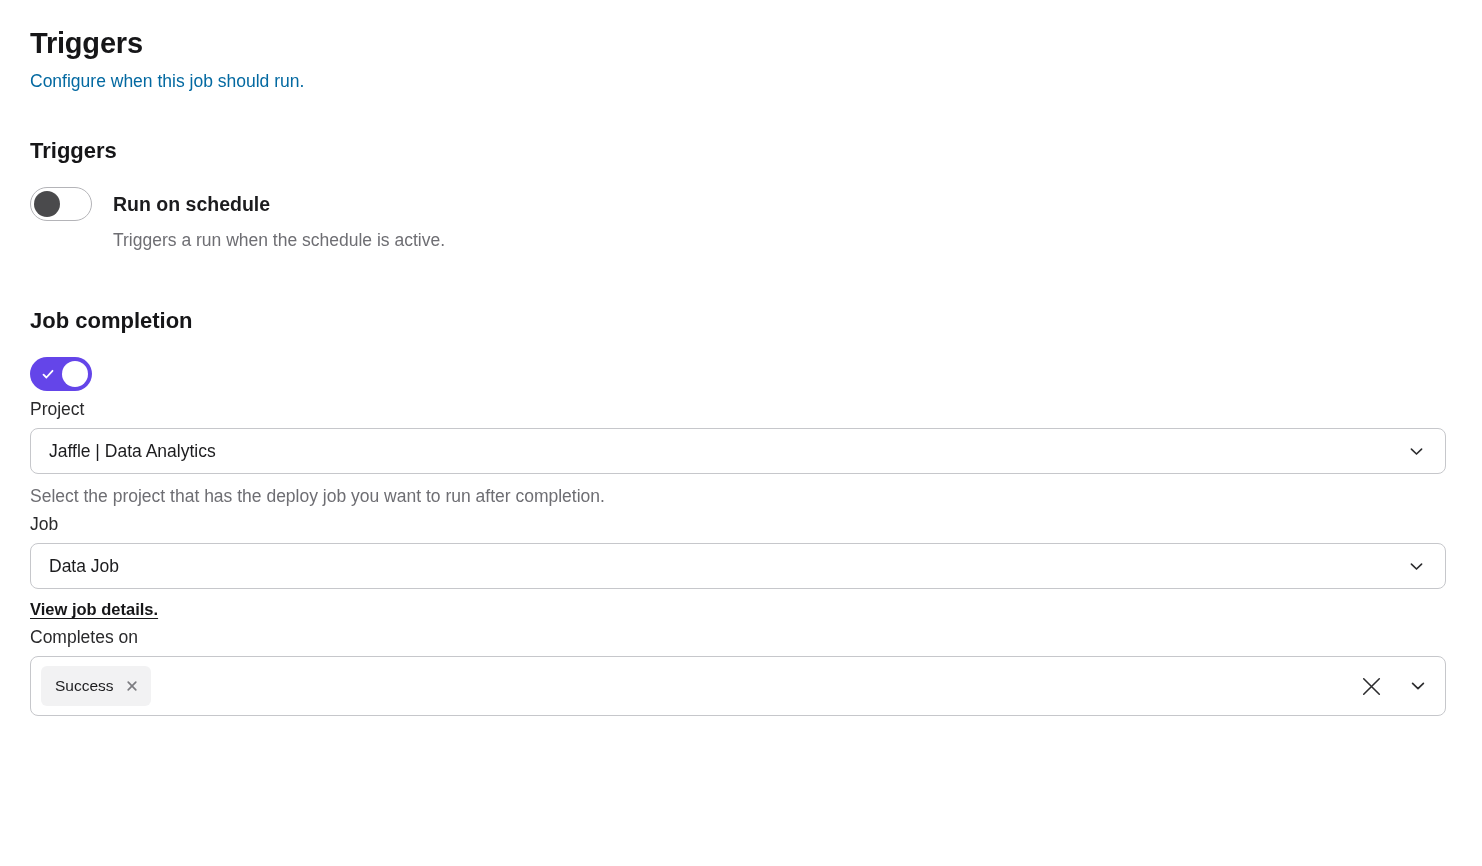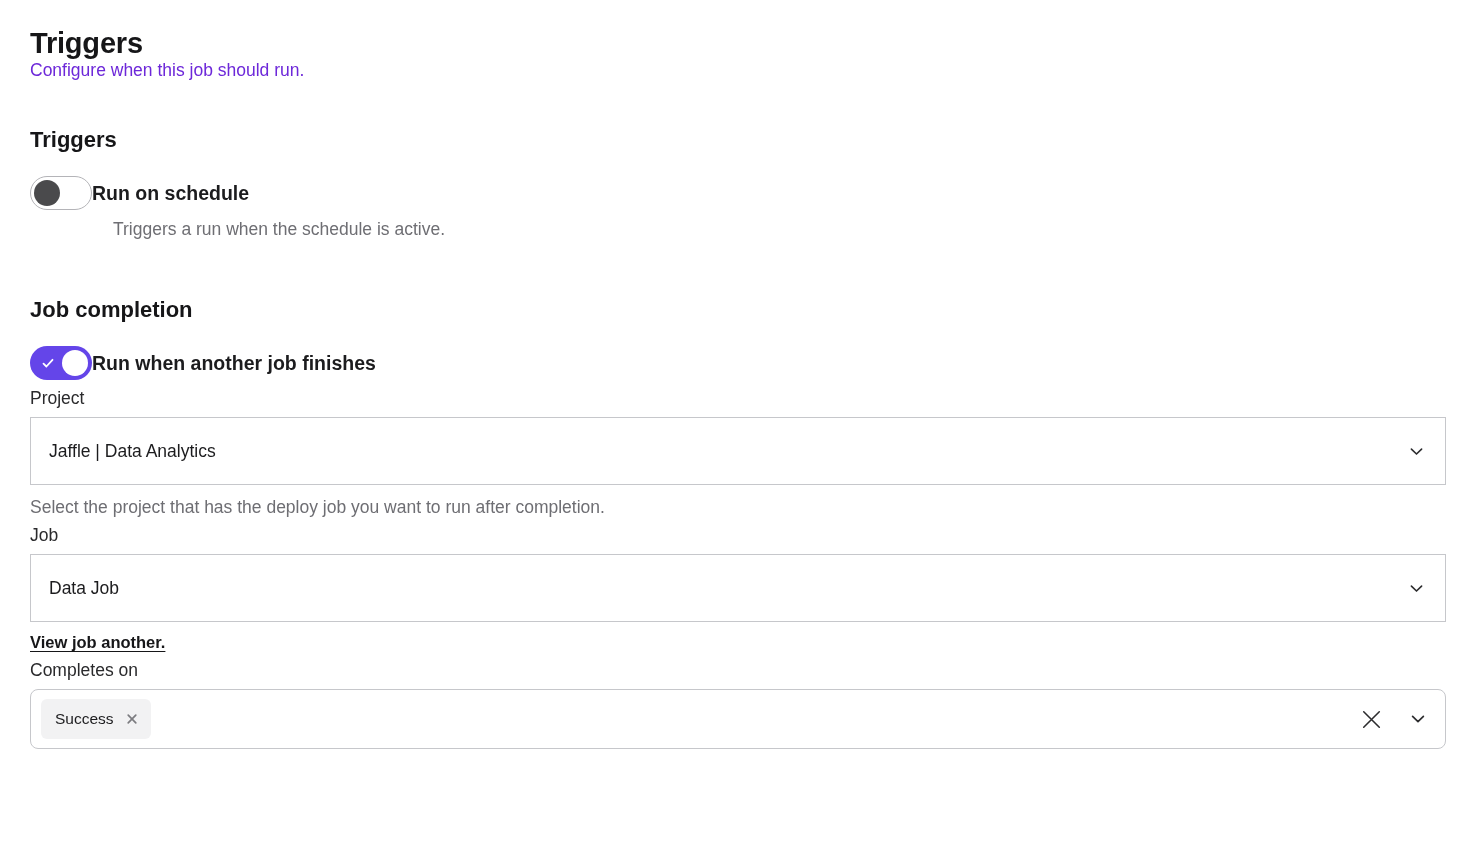--- a/index.html
+++ b/index.html
@@ -15,37 +15,39 @@
   .content { padding: 26px 36px 0 30px; }
 
   .page-title {
     font-size: 29px;
     line-height: 34px;
     font-weight: 600;
     letter-spacing: -0.2px;
     color: #161618;
   }
   .page-subtitle {
-    font-size: 17.5px;
-    line-height: 20px;
-    color: #6d28d9;
+    margin-top: 11px;
+    font-size: 17.5px;
+    line-height: 20px;
+    color: #0369a1;
   }
   .section-heading {
     margin-top: 47px;
     font-size: 22px;
     line-height: 26px;
     font-weight: 600;
     color: #161618;
   }
   .section-heading.second { margin-top: 58px; }
 
   .toggle-row {
     margin-top: 23px;
     display: flex;
     align-items: center;
+    gap: 21px;
     height: 34px;
   }
   .toggle-label {
     font-size: 19.5px;
     font-weight: 600;
     color: #1c1c1e;
   }
   .toggle-desc {
     margin: 9px 0 0 83px;
     font-size: 17.5px;
@@ -90,23 +92,23 @@
   .field-label {
     margin-top: 8px;
     font-size: 17.5px;
     line-height: 20px;
     font-weight: 500;
     color: #2a2a2c;
   }
   .select-box {
     margin-top: 9px;
     width: 100%;
-    height: 68px;
+    height: 46px;
     border: 1px solid #c6c7cb;
-    border-radius: 0;
+    border-radius: 8px;
     background: #ffffff;
     display: flex;
     align-items: center;
     padding: 0 20px 0 18px;
     cursor: pointer;
   }
   .select-value {
     font-size: 17.5px;
     font-weight: 500;
     color: #1c1c1e;
@@ -188,21 +190,20 @@
 
   <div class="toggle-row">
     <div class="toggle on">
       <span class="check-icon">
         <svg width="16" height="16" viewBox="0 0 16 16">
             <path d="M3.5 8.6 L6.4 11.5 L12.5 4.8" fill="none" stroke="#ffffff" stroke-width="1.8" stroke-linecap="round" stroke-linejoin="round"></path>
           </svg>
       </span>
       <div class="knob"></div>
     </div>
-    <div class="toggle-label">Run when another job finishes</div>
   </div>
 
   
   <div class="field-label">Project</div>
   <div class="select-box">
     <span class="select-value">Jaffle | Data Analytics</span>
     <span class="chev">
       <svg width="17" height="17" viewBox="0 0 16 16">
           <path d="M3.2 5.7 L8 10.4 L12.8 5.7" fill="none" stroke="#2c2c2e" stroke-width="1.5" stroke-linecap="round" stroke-linejoin="round"></path>
         </svg>
@@ -213,21 +214,21 @@
   
   <div class="field-label">Job</div>
   <div class="select-box">
     <span class="select-value">Data Job</span>
     <span class="chev">
       <svg width="17" height="17" viewBox="0 0 16 16">
           <path d="M3.2 5.7 L8 10.4 L12.8 5.7" fill="none" stroke="#2c2c2e" stroke-width="1.5" stroke-linecap="round" stroke-linejoin="round"></path>
         </svg>
     </span>
   </div>
-  <a class="job-link">View job another.</a>
+  <a class="job-link">View job details.</a>
 
   
   <div class="field-label">Completes on</div>
   <div class="multiselect-box">
     <div class="tag">
       <span class="tag-label">Success</span>
       <span class="tag-remove">
         <svg width="14" height="14" viewBox="0 0 14 14">
             <path d="M3.2 3.2 L10.8 10.8 M10.8 3.2 L3.2 10.8" stroke="#7c7c80" stroke-width="1.7" stroke-linecap="round"></path>
           </svg>

